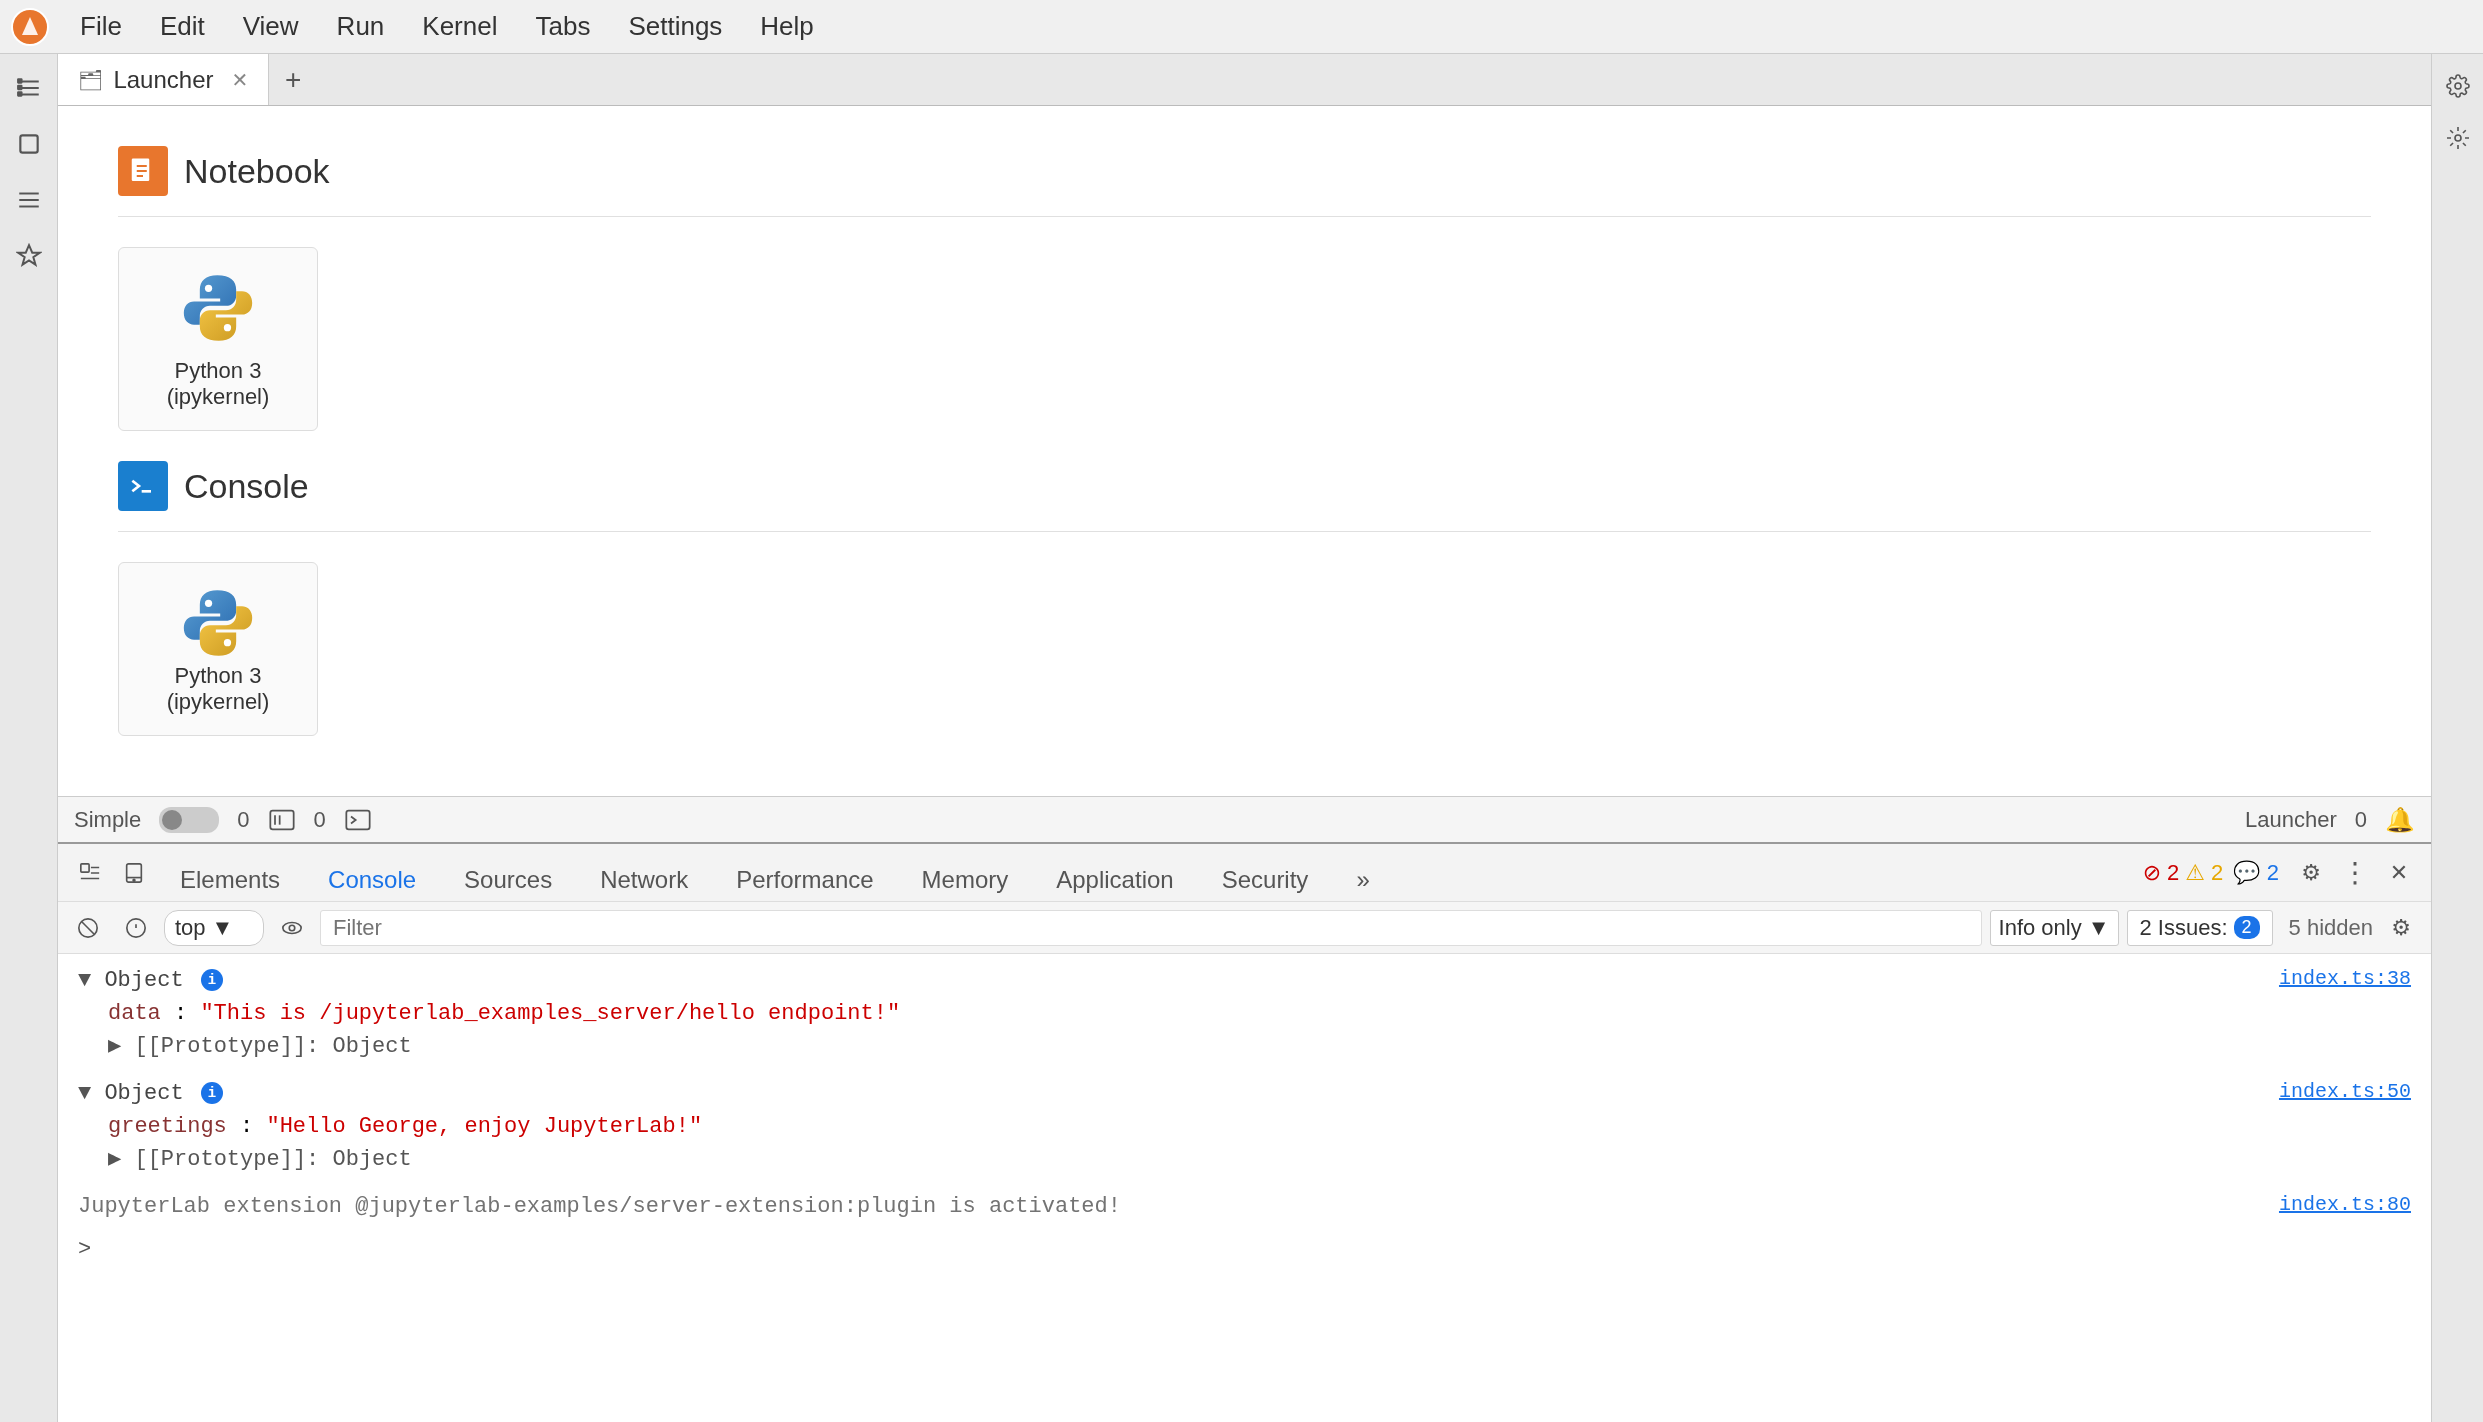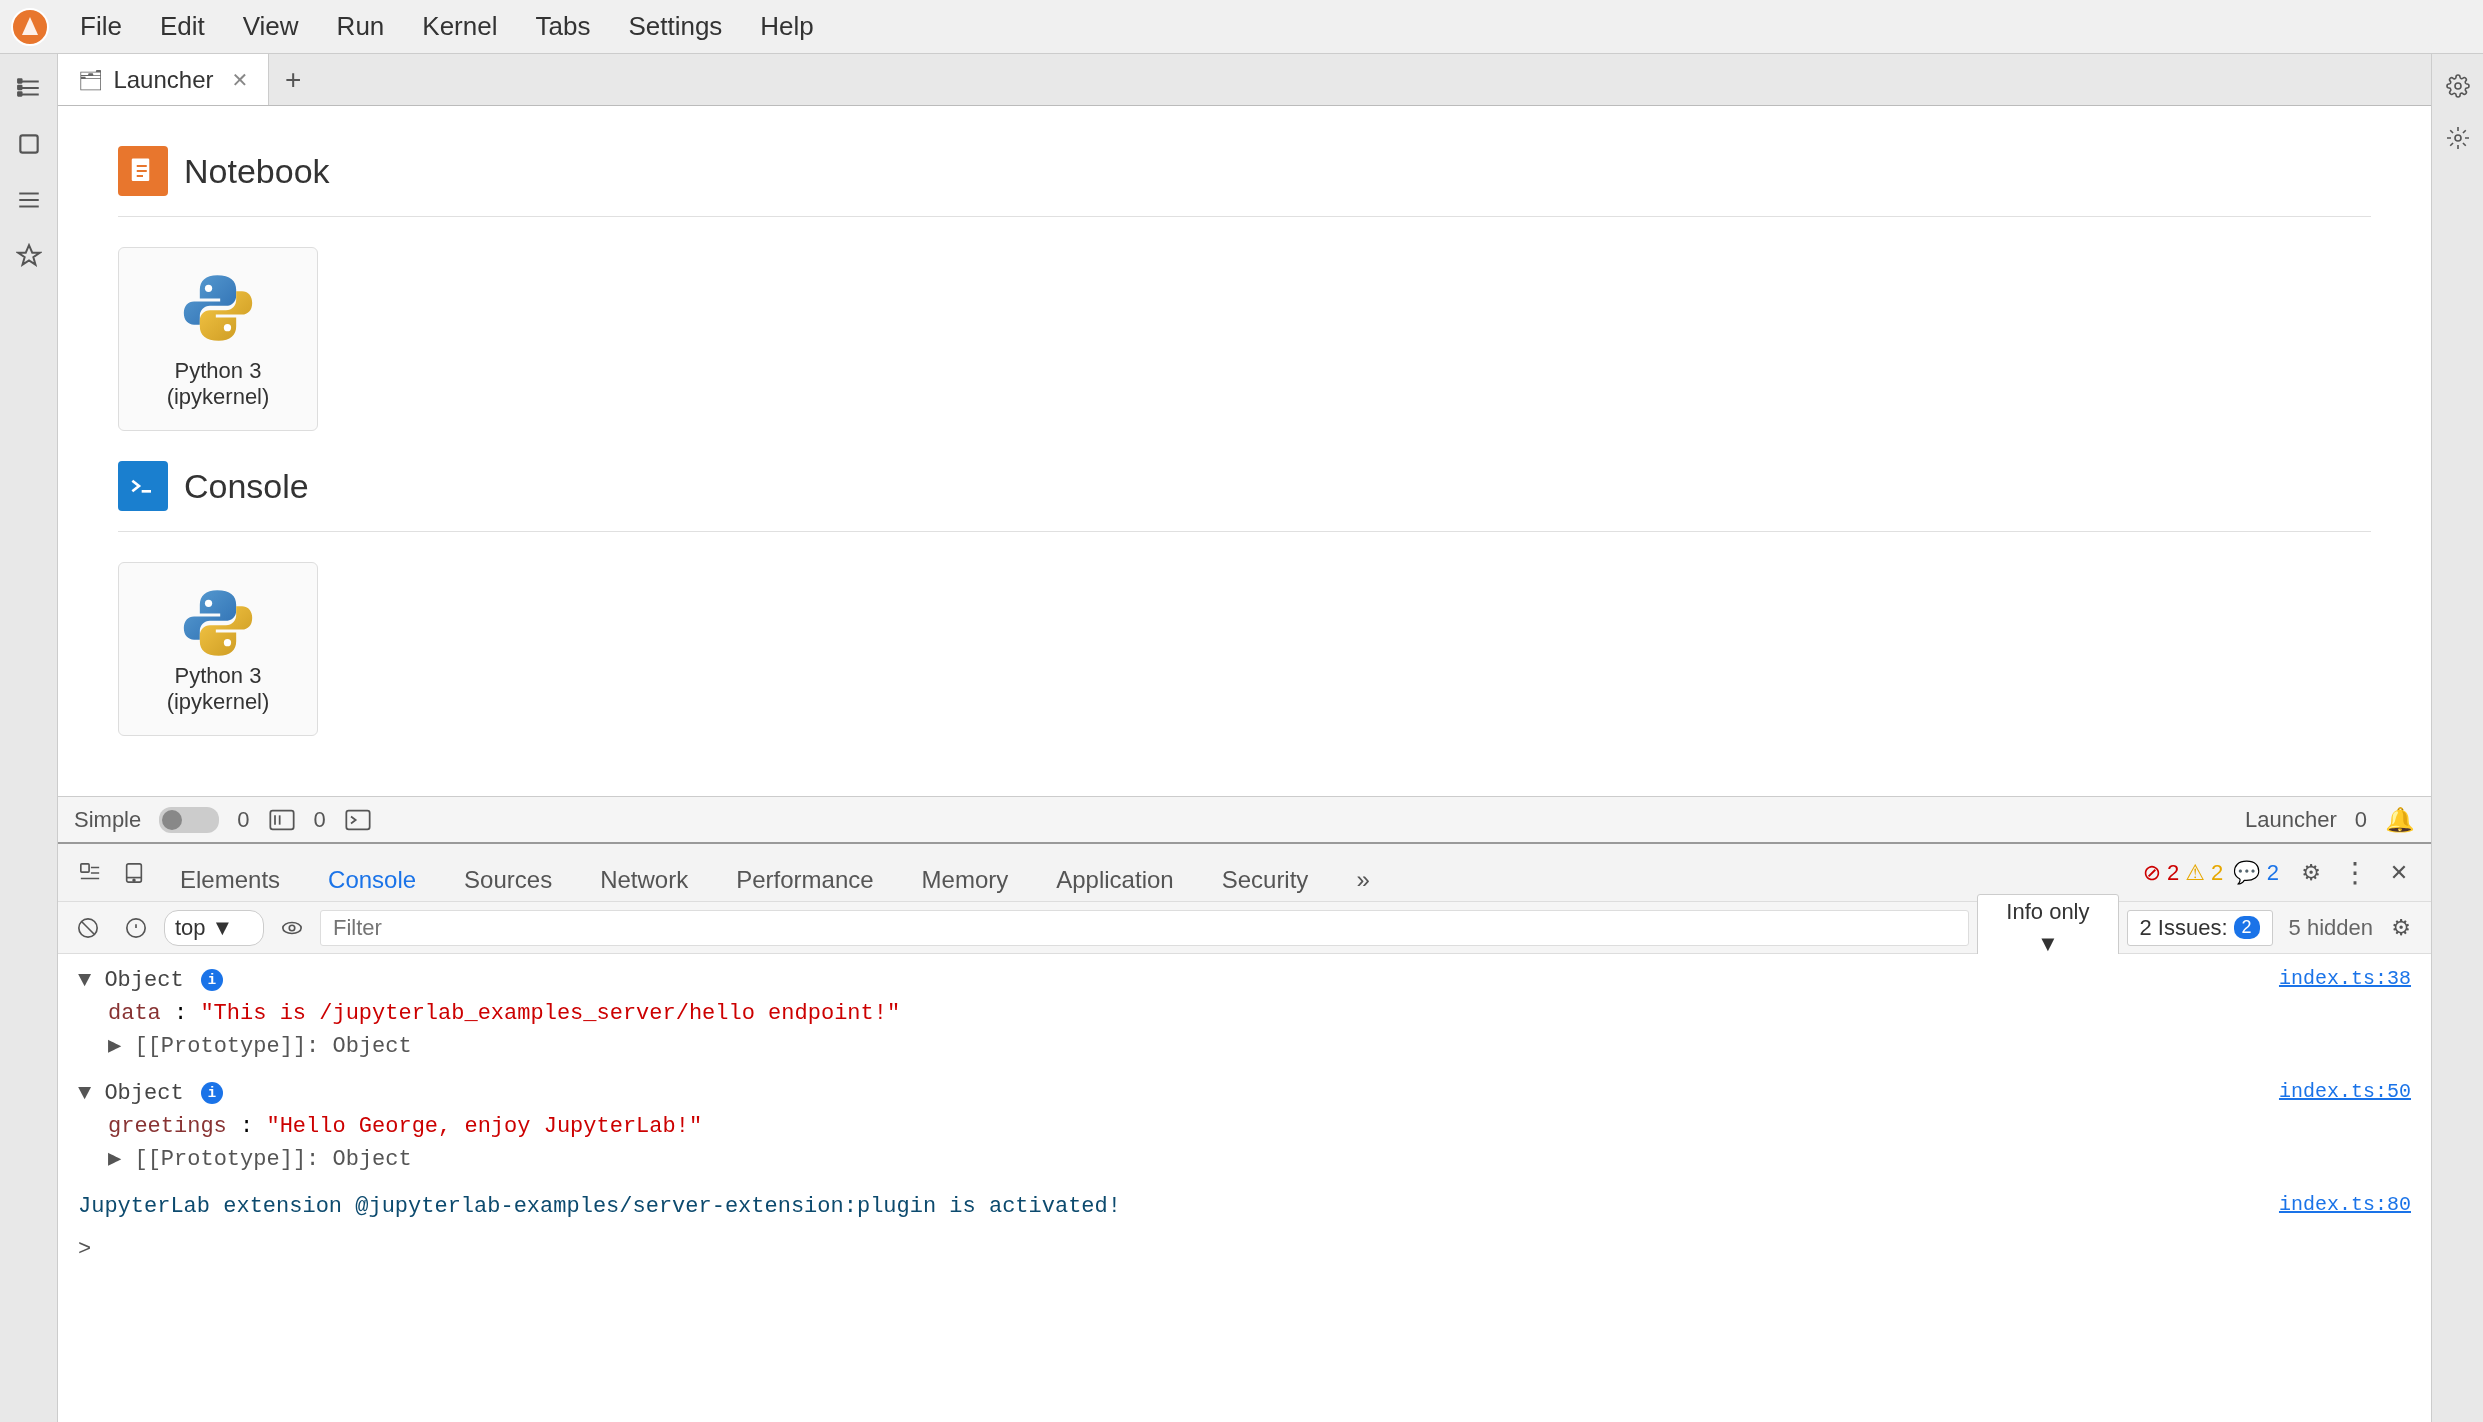--- a/index.html
+++ b/index.html
@@ -147,21 +147,21 @@
       font-size: 22px; cursor: pointer; color: #333; min-width: 100px;
     }
     .ct-filter {
       flex: 1; border: 1px solid #ddd; border-radius: 3px;
       padding: 4px 12px; font-size: 22px; color: #999;
       background: #fff; outline: none;
     }
     .ct-infoonly {
       display: flex; align-items: center; gap: 6px;
       background: #fff; border: 1px solid #ccc; border-radius: 3px;
-      padding: 4px 28px; font-size: 22px; cursor: pointer; color: #333; flex-direction: column;
+      padding: 4px 8px; font-size: 22px; cursor: pointer; color: #333;
     }
     .ct-issues {
       display: flex; align-items: center; gap: 6px;
       background: #fff; border: 1px solid #ccc; border-radius: 3px;
       padding: 4px 12px; font-size: 22px; color: #333;
     }
     .badge-blue {
       background: #1a73e8; color: white; border-radius: 10px;
       padding: 1px 8px; font-size: 18px;
     }
@@ -187,21 +187,21 @@
     .info-badge {
       display: inline-flex; align-items: center; justify-content: center;
       width: 22px; height: 22px; background: #1a73e8; color: white;
       border-radius: 50%; font-size: 14px; font-weight: bold; margin-left: 4px;
       vertical-align: middle;
     }
     .str-val { color: #c00; }
     .prop-key { color: #883333; }
     .indent { margin-left: 30px; }
     .obj-proto { color: #555; }
-    .log-text { color: #0c4a6e; }
+    .log-text { color: #737373; }
     .console-prompt { color: #555; font-size: 22px; }
   </style>
 </head>
 <body>
 
 <div id="menubar">
   <div class="menu-logo">
     <svg viewBox="0 0 40 40" width="40" height="40">
       <circle cx="20" cy="20" r="18" fill="#e8762d" stroke="white" stroke-width="2"></circle>
       <path d="M12 28 L20 10 L28 28 Z" fill="white" opacity="0.9"></path>

